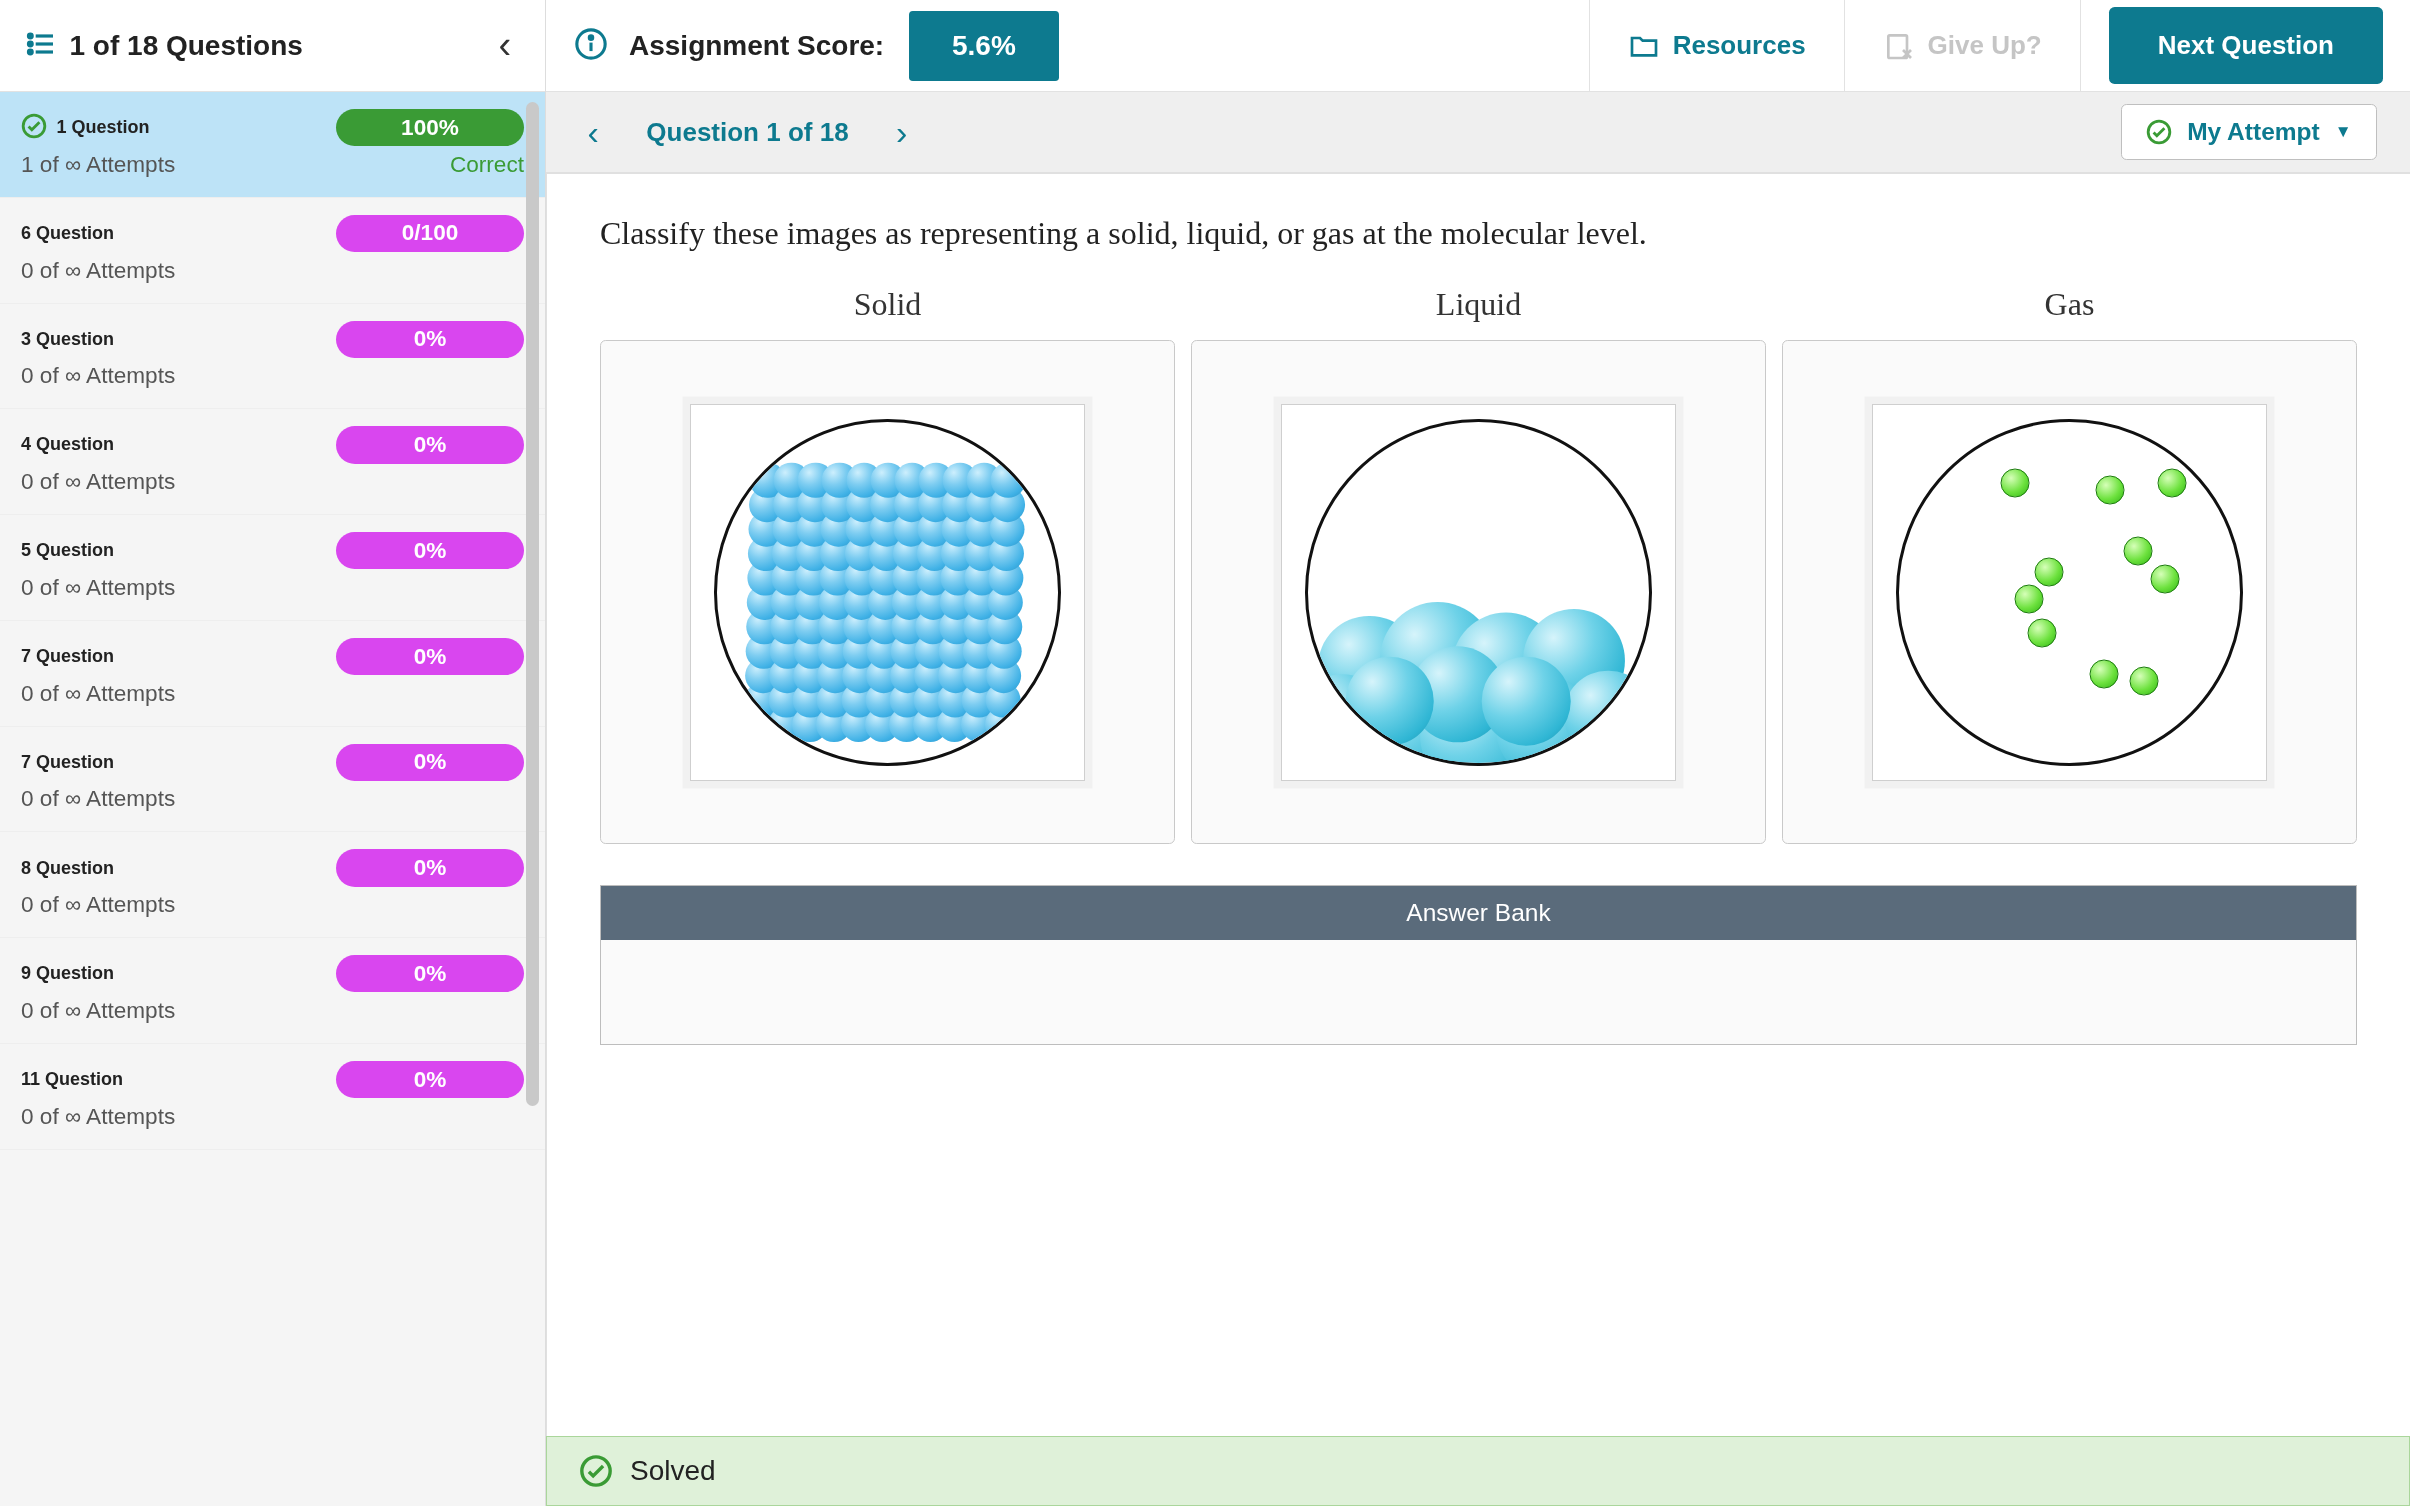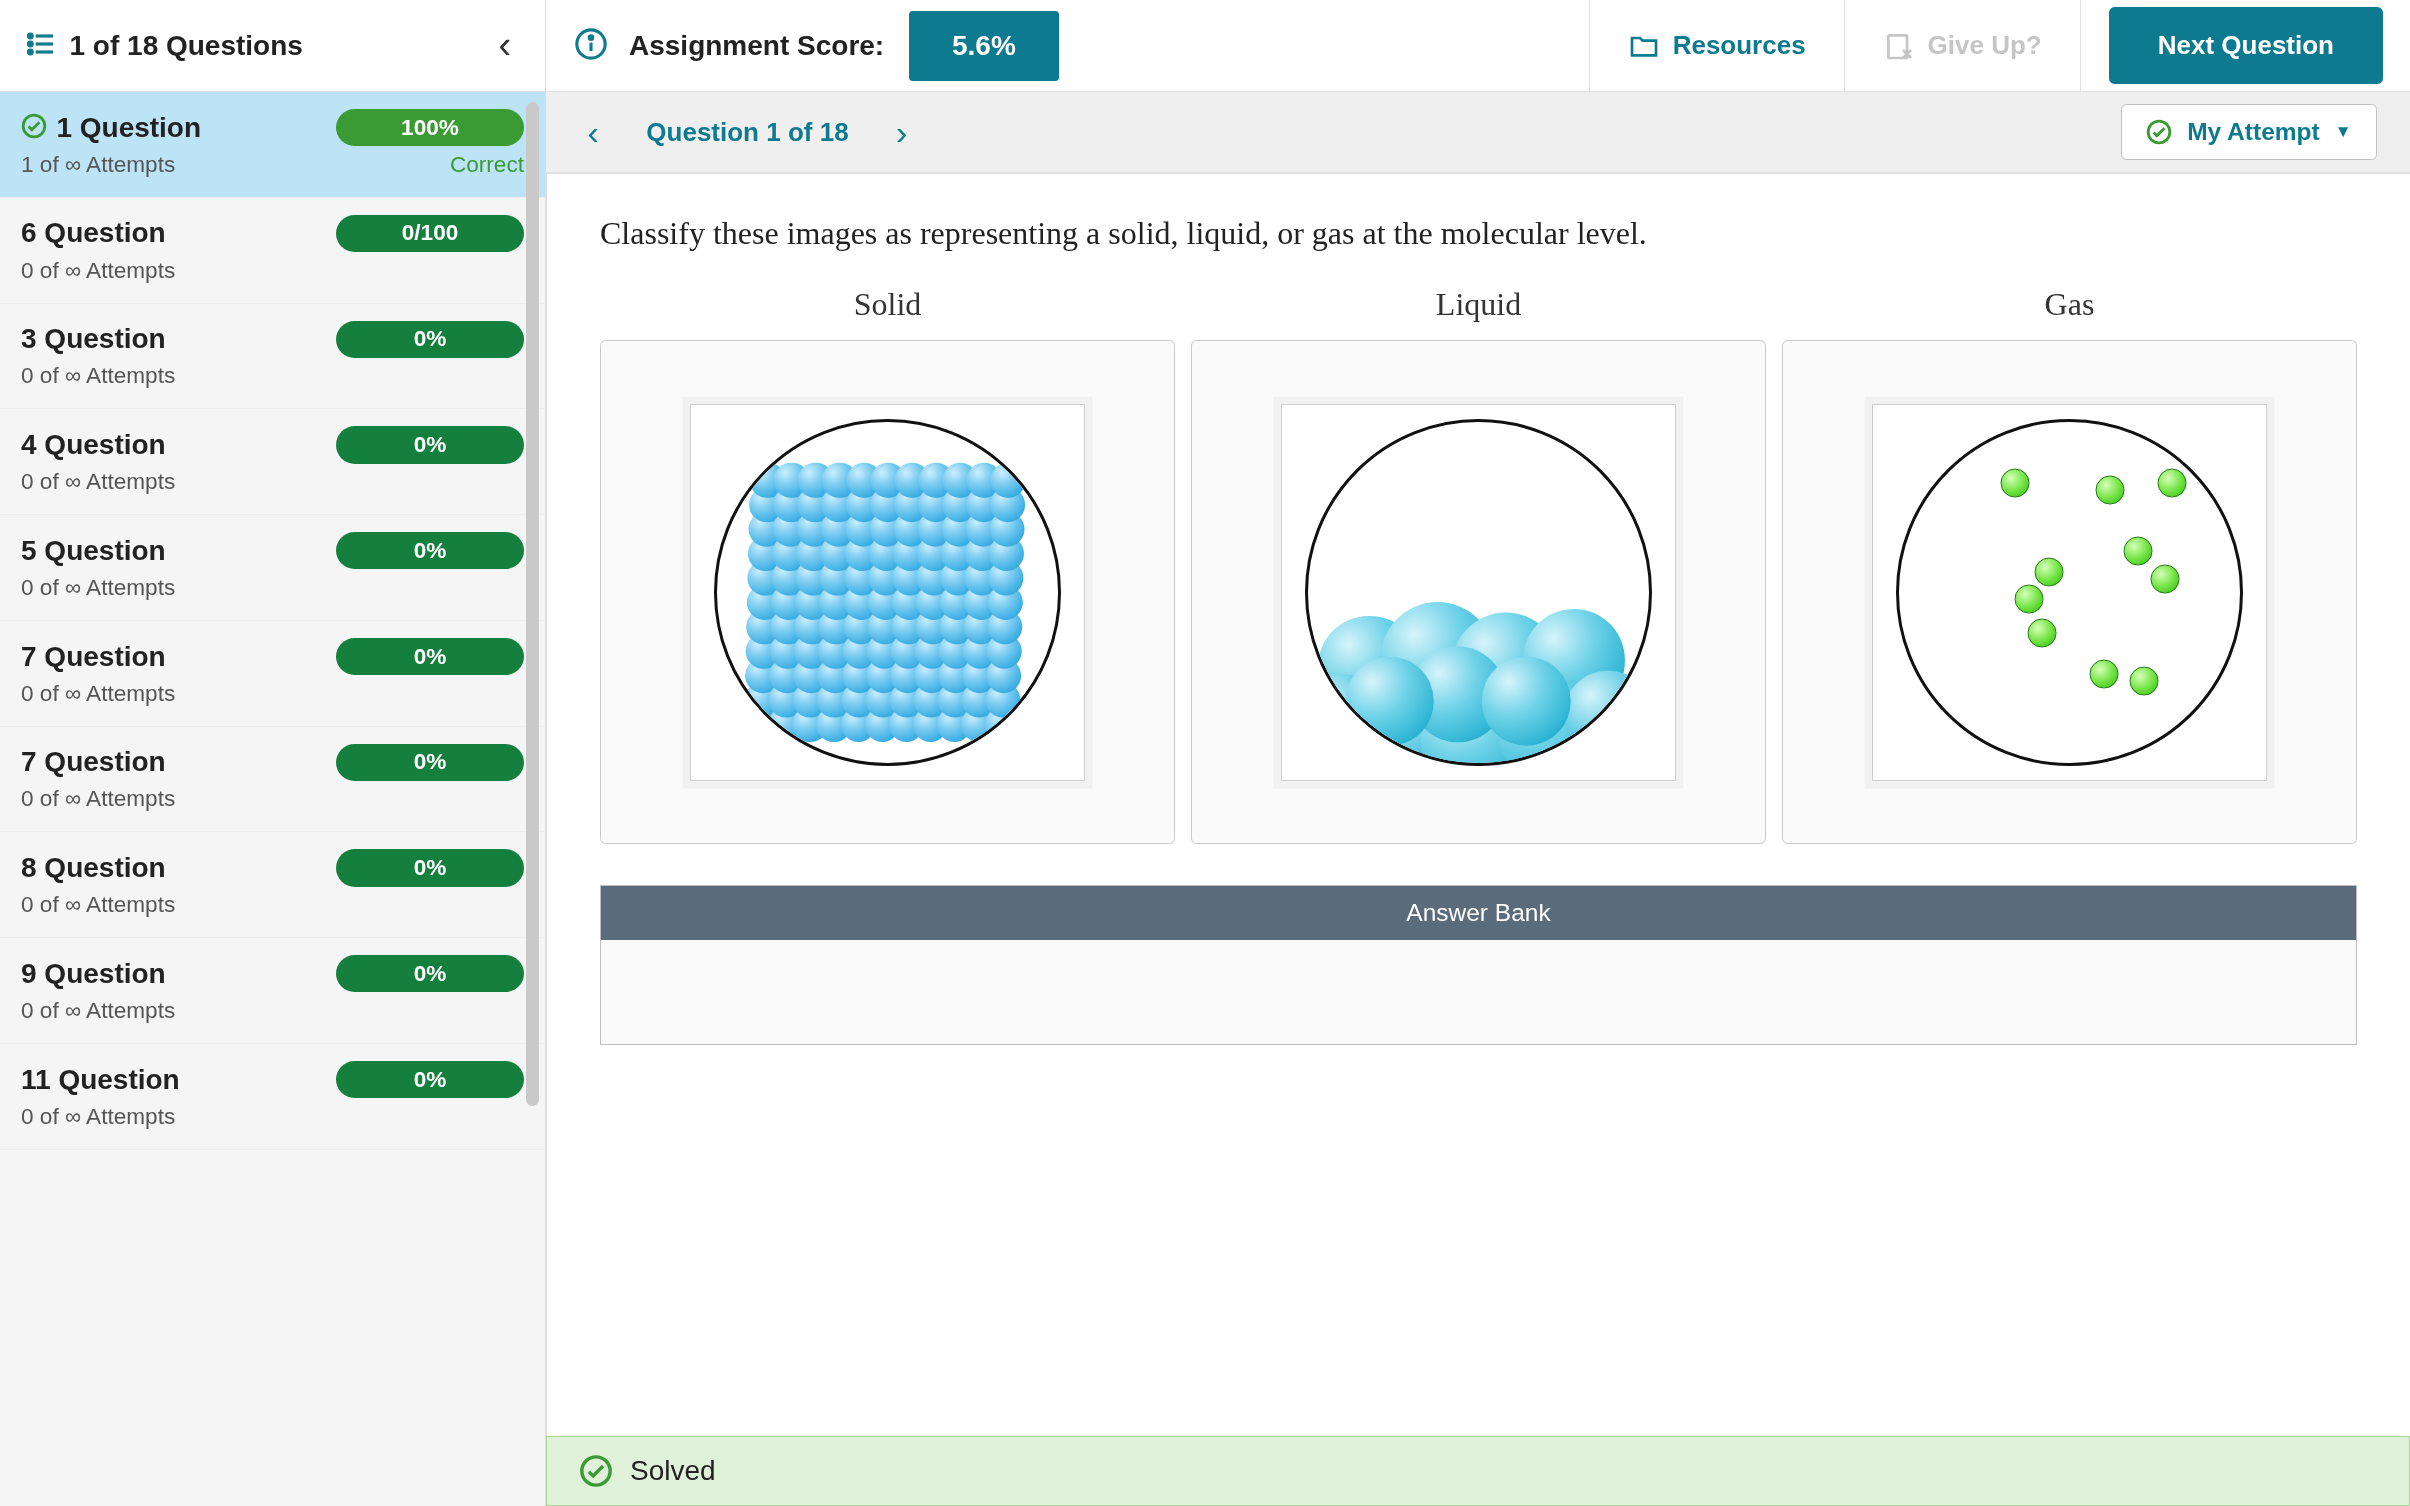--- a/index.html
+++ b/index.html
@@ -42,26 +42,26 @@
     padding: 17px 21px 19px 21px;
     border-bottom: 0.9px solid #eee;
     display: flex;
     flex-direction: column;
     gap: 5.6px;
     cursor: pointer;
   }
   .q-item.active { background: #bde3f7; }
   .q-row1 { display: flex; align-items: center; justify-content: space-between; }
   .q-label-wrap { display: flex; align-items: center; gap: 9.4px; }
-  .q-label { font-size: 28px; font-weight: 700; color: #222; }
+  .q-label { font-size: 18px; font-weight: 700; color: #222; }
   .q-check svg { width: 26px; height: 26px; }
   .q-badge {
     min-width: 188px;
     text-align: center;
-    background: #15803d;
+    background: #d946ef;
     color: #fff;
     border-radius: 21px;
     padding: 5.6px 24.5px;
     font-size: 22.6px;
     font-weight: 600;
   }
   .q-badge.green { background: #3a9b35; }
   .q-row2 { display: flex; justify-content: space-between; align-items: center; }
   .q-attempts { font-size: 22.6px; color: #555; }
   .q-status { font-size: 22.6px; color: #3a9b35; font-weight: 400; }

